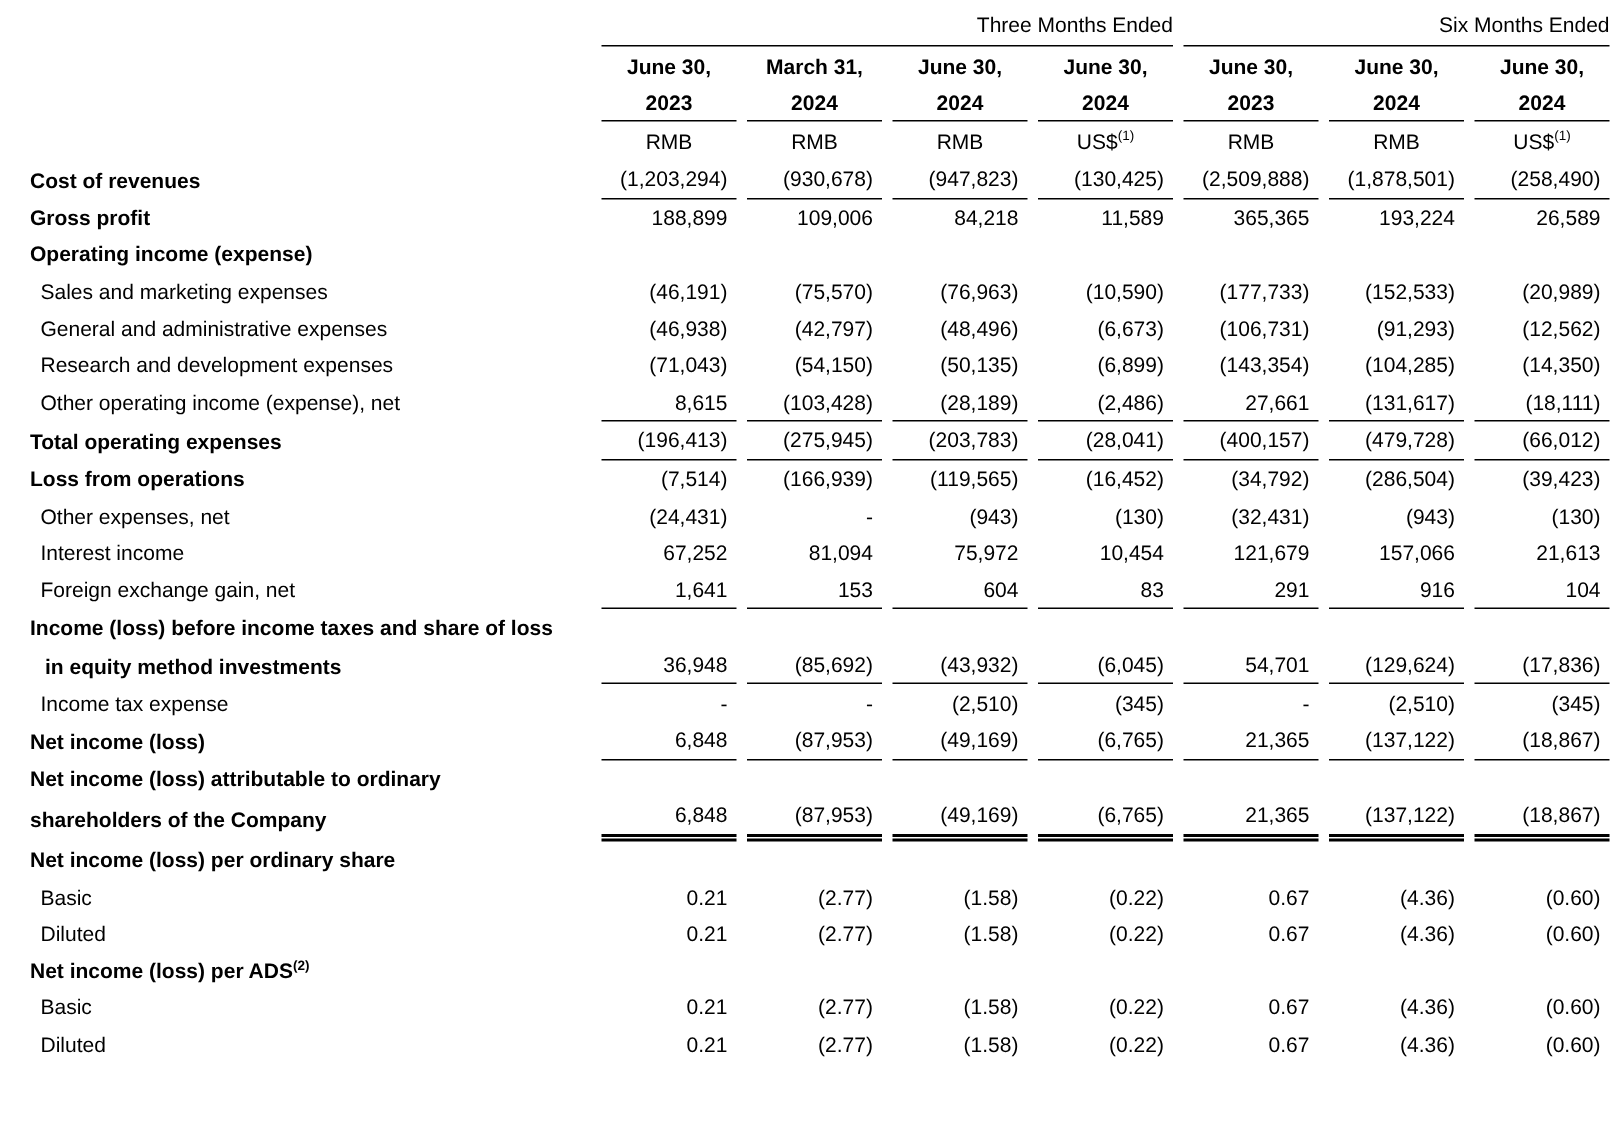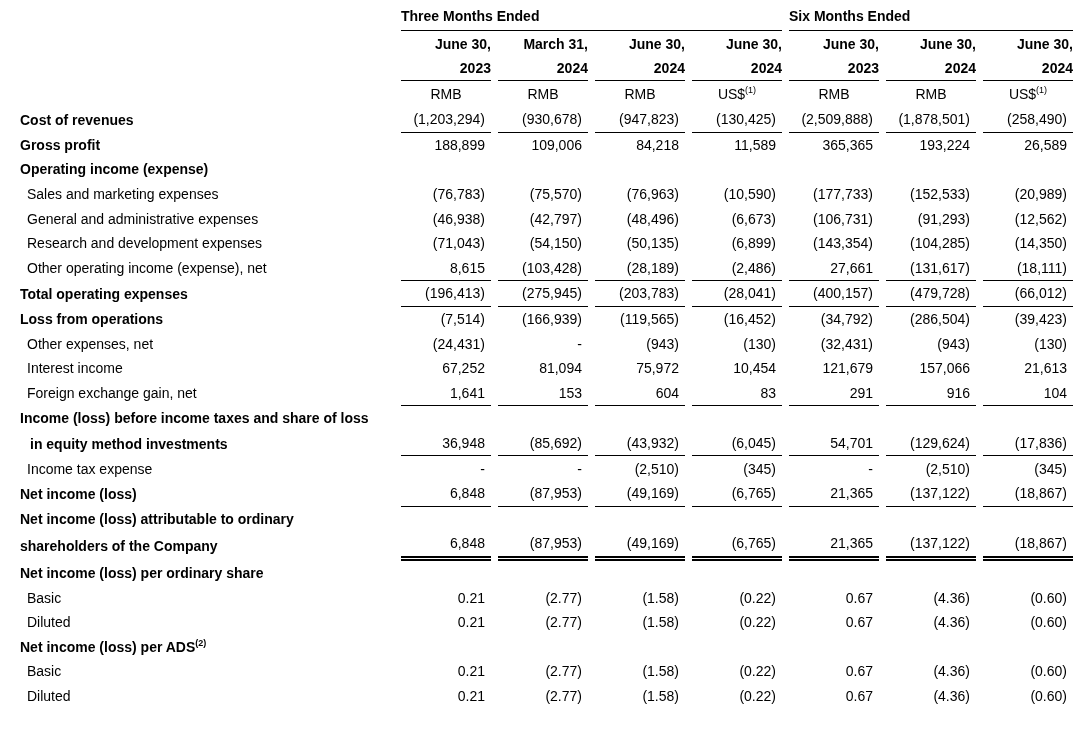--- a/index.html
+++ b/index.html
@@ -18,30 +18,30 @@
     font-family: "Liberation Sans", sans-serif;
     font-size: 14px;
     color: #000000;
     margin-top: 2px;
   }
   col.c-val { width: 90px; }
   td { padding: 0; vertical-align: middle; }
 
   
   td.spanner {
-    font-weight: bold;
-    text-align: left;
+    font-weight: normal;
+    text-align: right;
     height: 28px;
     vertical-align: middle;
     border-bottom: 1.5px solid #000;
     margin-top: 11px;
   }
   td.dateh {
     font-weight: bold;
-    text-align: right;
+    text-align: center;
     height: 49px;
     line-height: 24px;
     border-bottom: 1.5px solid #000;
     vertical-align: middle;
   }
   td.unith {
     font-weight: normal;
     text-align: center;
     height: 26px;
   }
@@ -158,21 +158,21 @@
         <td class="val"></td>
         <td class="val"></td>
         <td class="val"></td>
         <td class="val"></td>
         <td class="val"></td>
         <td class="val"></td>
         <td class="val"></td>
       </tr>
       <tr>
         <td class="lbl ind1">Sales and marketing expenses</td>
-        <td class="val">(76,783)</td>
+        <td class="val">(46,191)</td>
         <td class="val">(75,570)</td>
         <td class="val">(76,963)</td>
         <td class="val">(10,590)</td>
         <td class="val">(177,733)</td>
         <td class="val">(152,533)</td>
         <td class="val">(20,989)</td>
       </tr>
       <tr>
         <td class="lbl ind1">General and administrative expenses</td>
         <td class="val">(46,938)</td>

